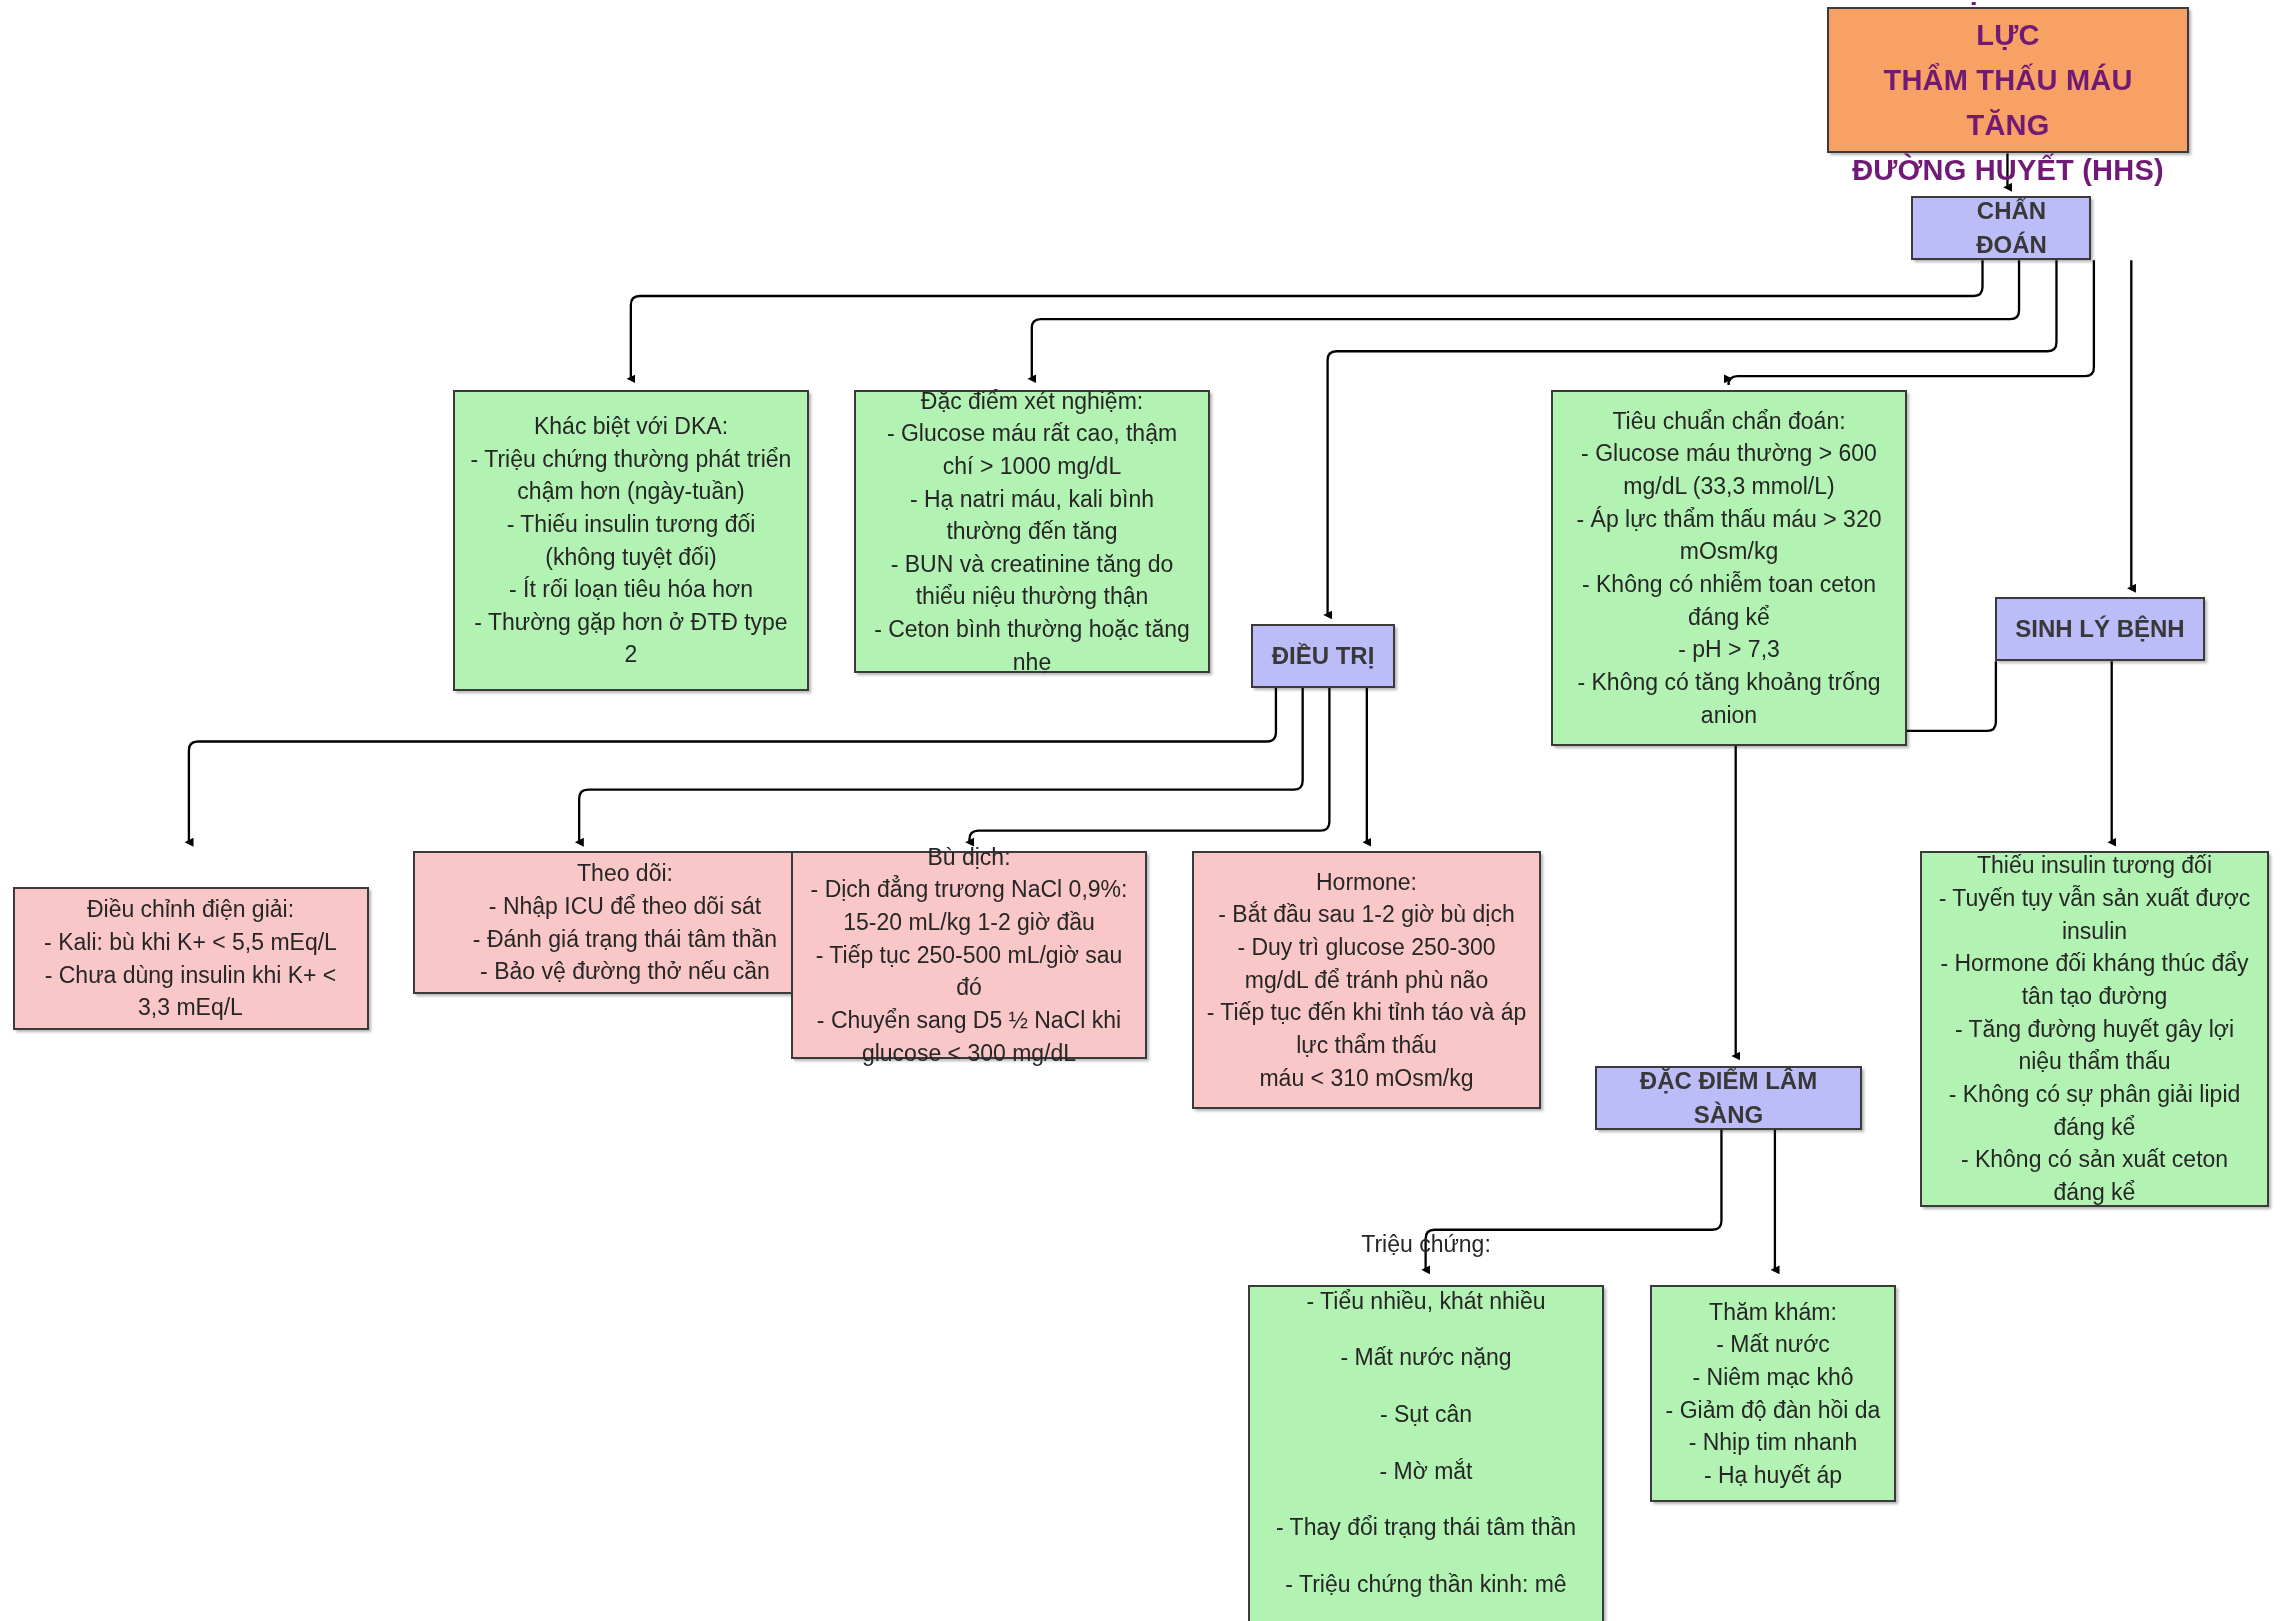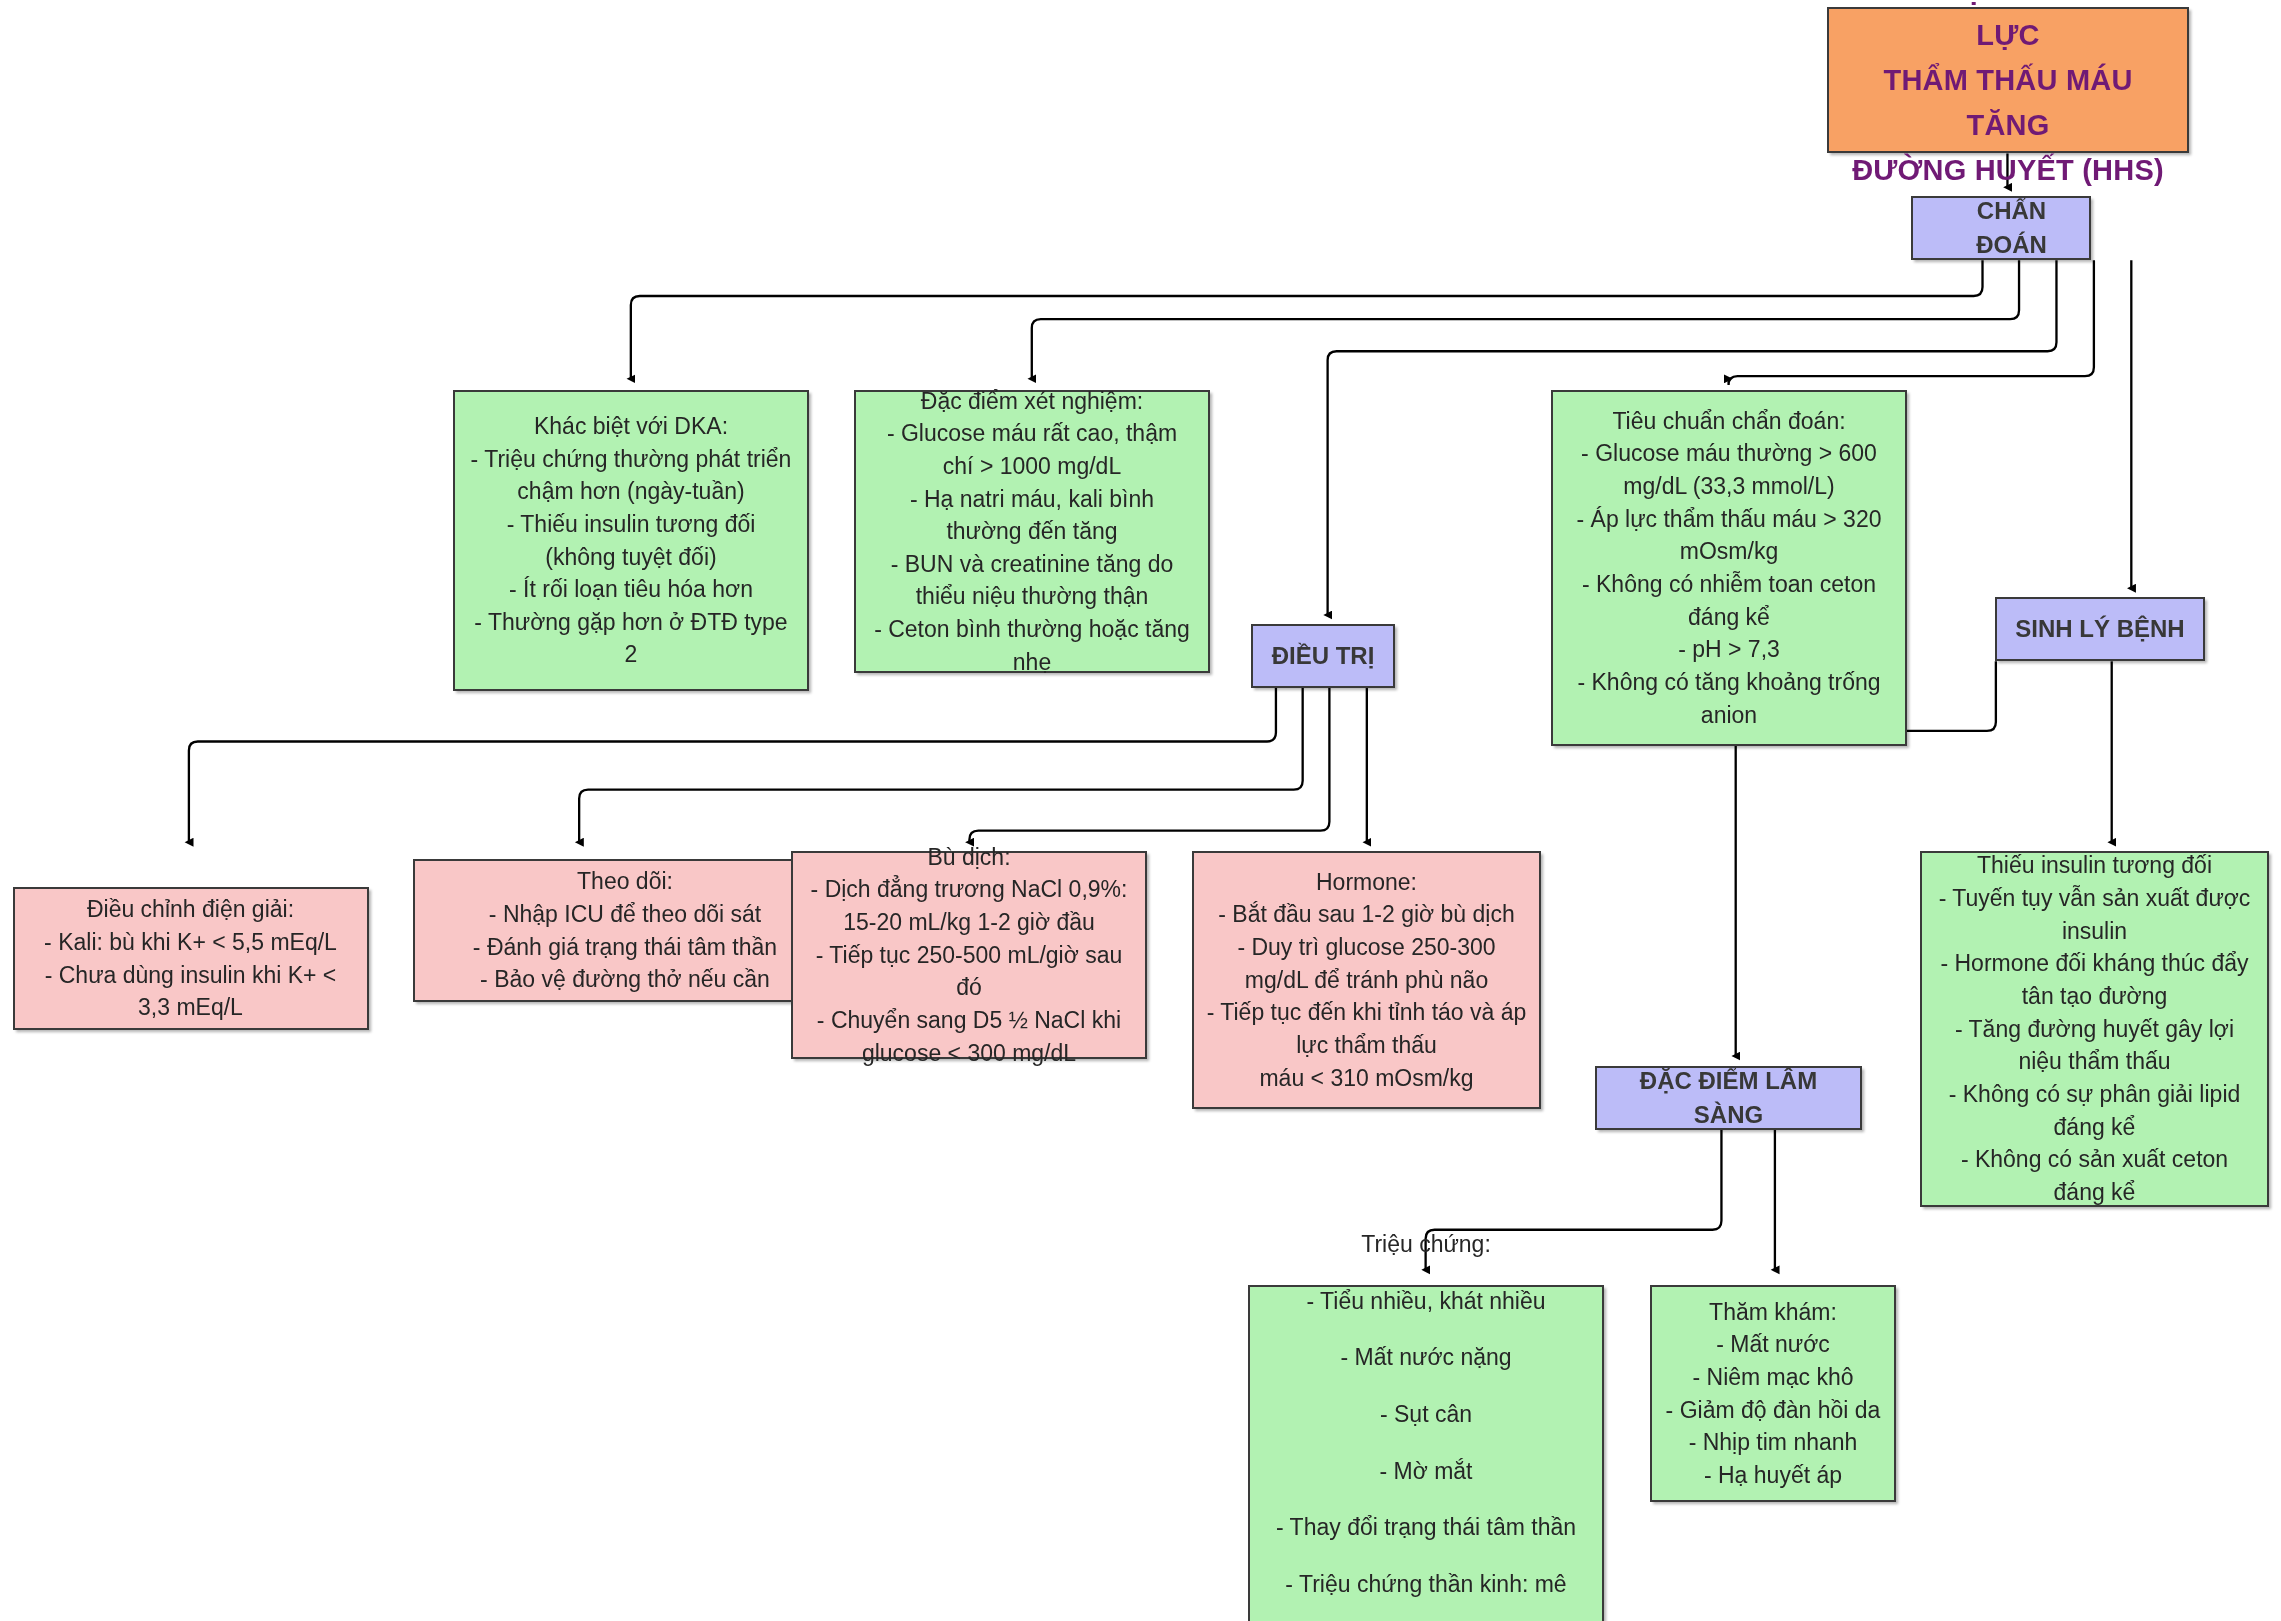--- a/index.html
+++ b/index.html
@@ -168,21 +168,21 @@
     <span class="line">anion</span>
   </div>
 
   <div class="node pink-node" style="left:12.5px; top:851px; width:356px; height:143px;margin-top:36px;">
     <span class="line">Điều chỉnh điện giải:</span>
     <span class="line">- Kali: bù khi K+ &lt; 5,5 mEq/L</span>
     <span class="line">- Chưa dùng insulin khi K+ &lt;</span>
     <span class="line">3,3 mEq/L</span>
   </div>
 
-  <div class="node pink-node" style="left:413px; top:851px; width:424px; height:143px;margin-top:8px;">
+  <div class="node pink-node" style="left:413px; top:851px; width:424px; height:143px;">
     <span class="line">Theo dõi:</span>
     <span class="line">- Nhập ICU để theo dõi sát</span>
     <span class="line">- Đánh giá trạng thái tâm thần</span>
     <span class="line">- Bảo vệ đường thở nếu cần</span>
   </div>
 
   <div class="node pink-node" style="left:791px; top:851px; width:356px; height:208px;">
     <span class="line">Bù dịch:</span>
     <span class="line">- Dịch đẳng trương NaCl 0,9%:</span>
     <span class="line">15-20 mL/kg 1-2 giờ đầu</span>

